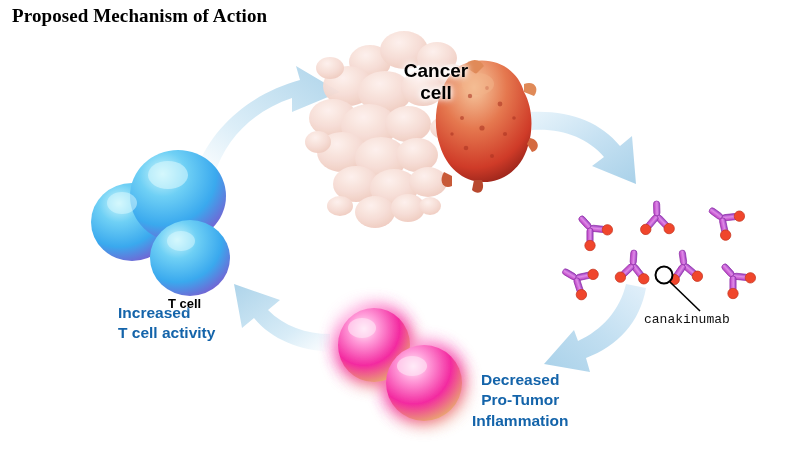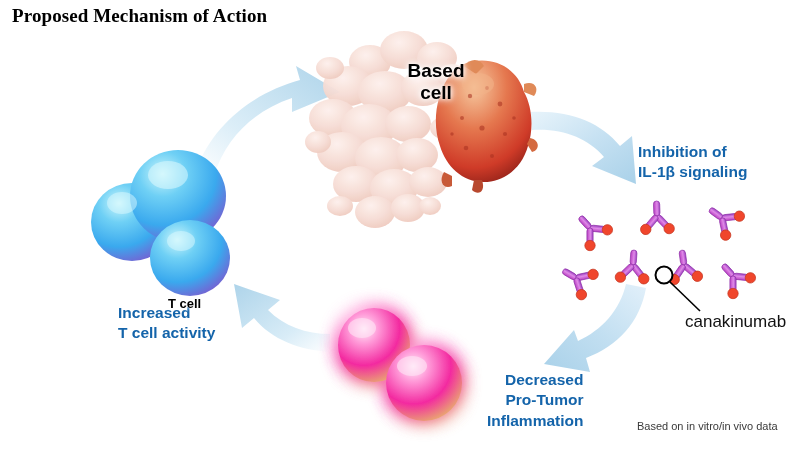--- a/index.html
+++ b/index.html
@@ -47,46 +47,45 @@
   }
   .foot-note {
     position: absolute;
     color: #3a3a3a;
     font-size: 11px;
     white-space: nowrap;
   }
 
   #lbl-inhibition { left: 638px; top: 142px; text-align: left; }
   #lbl-increased  { left: 118px; top: 303px; text-align: left; }
-  #lbl-decreased  { left: 472px; top: 370px; text-align: right; margin-left: 15px; }
+  #lbl-decreased  { left: 472px; top: 370px; text-align: center; }
 
   #lbl-cancer {
     left: 380px; top: 60px;
     width: 112px;
     text-align: center;
     font-size: 19px;
     line-height: 1.16;
     color: #000;
     text-shadow: 0 0 4px #fff, 0 0 7px #fff, 0 0 10px #fff;
   }
   #lbl-tcell {
     left: 168px; top: 256px;
     font-size: 13px;
     color: #000;
     text-shadow: 0 0 3px #fff, 0 0 6px #fff;
     margin-top: 40px;
   }
   #lbl-canakinumab {
     left: 644px; top: 312px;
-    font-size: 17px;
+    font-size: 13px;
     color: #111;
     font-weight: normal;
     white-space: nowrap;
-    font-family: Liberation Sans, sans-serif;
-    margin-left: 41px;
+    font-family: Liberation Mono, monospace;
   }
   #foot { left: 637px; top: 420px; }
 
   
   .layer {
     position: absolute;
     left: 0; top: 0;
     width: 800px; height: 450px;
     pointer-events: none;
   }
@@ -297,28 +296,25 @@
     <g>
         <use href="#ab" transform="translate(733,276) rotate(138)"></use>
       </g>
 
     <g>
       <circle cx="664" cy="275" r="8.5" fill="#ffffff" stroke="#000000" stroke-width="2"></circle>
       <line x1="670" y1="282" x2="700" y2="311" stroke="#000000" stroke-width="1.6"></line>
     </g>
   </svg>
 
-  <div class="blue-label" id="lbl-inhibition">Inhibition of
-IL-1β signaling</div>
   <div class="blue-label" id="lbl-increased">Increased
 T cell activity</div>
   <div class="blue-label" id="lbl-decreased">Decreased
 Pro-Tumor
 Inflammation</div>
 
-  <div class="black-label" id="lbl-cancer">Based
+  <div class="black-label" id="lbl-cancer">Cancer
 cell</div>
   <div class="black-label" id="lbl-tcell">T cell</div>
   <div class="black-label" id="lbl-canakinumab">canakinumab</div>
 
-  <div class="foot-note" id="foot">Based on in vitro/in vivo data</div>
 
 </div>
 
 </body></html>

